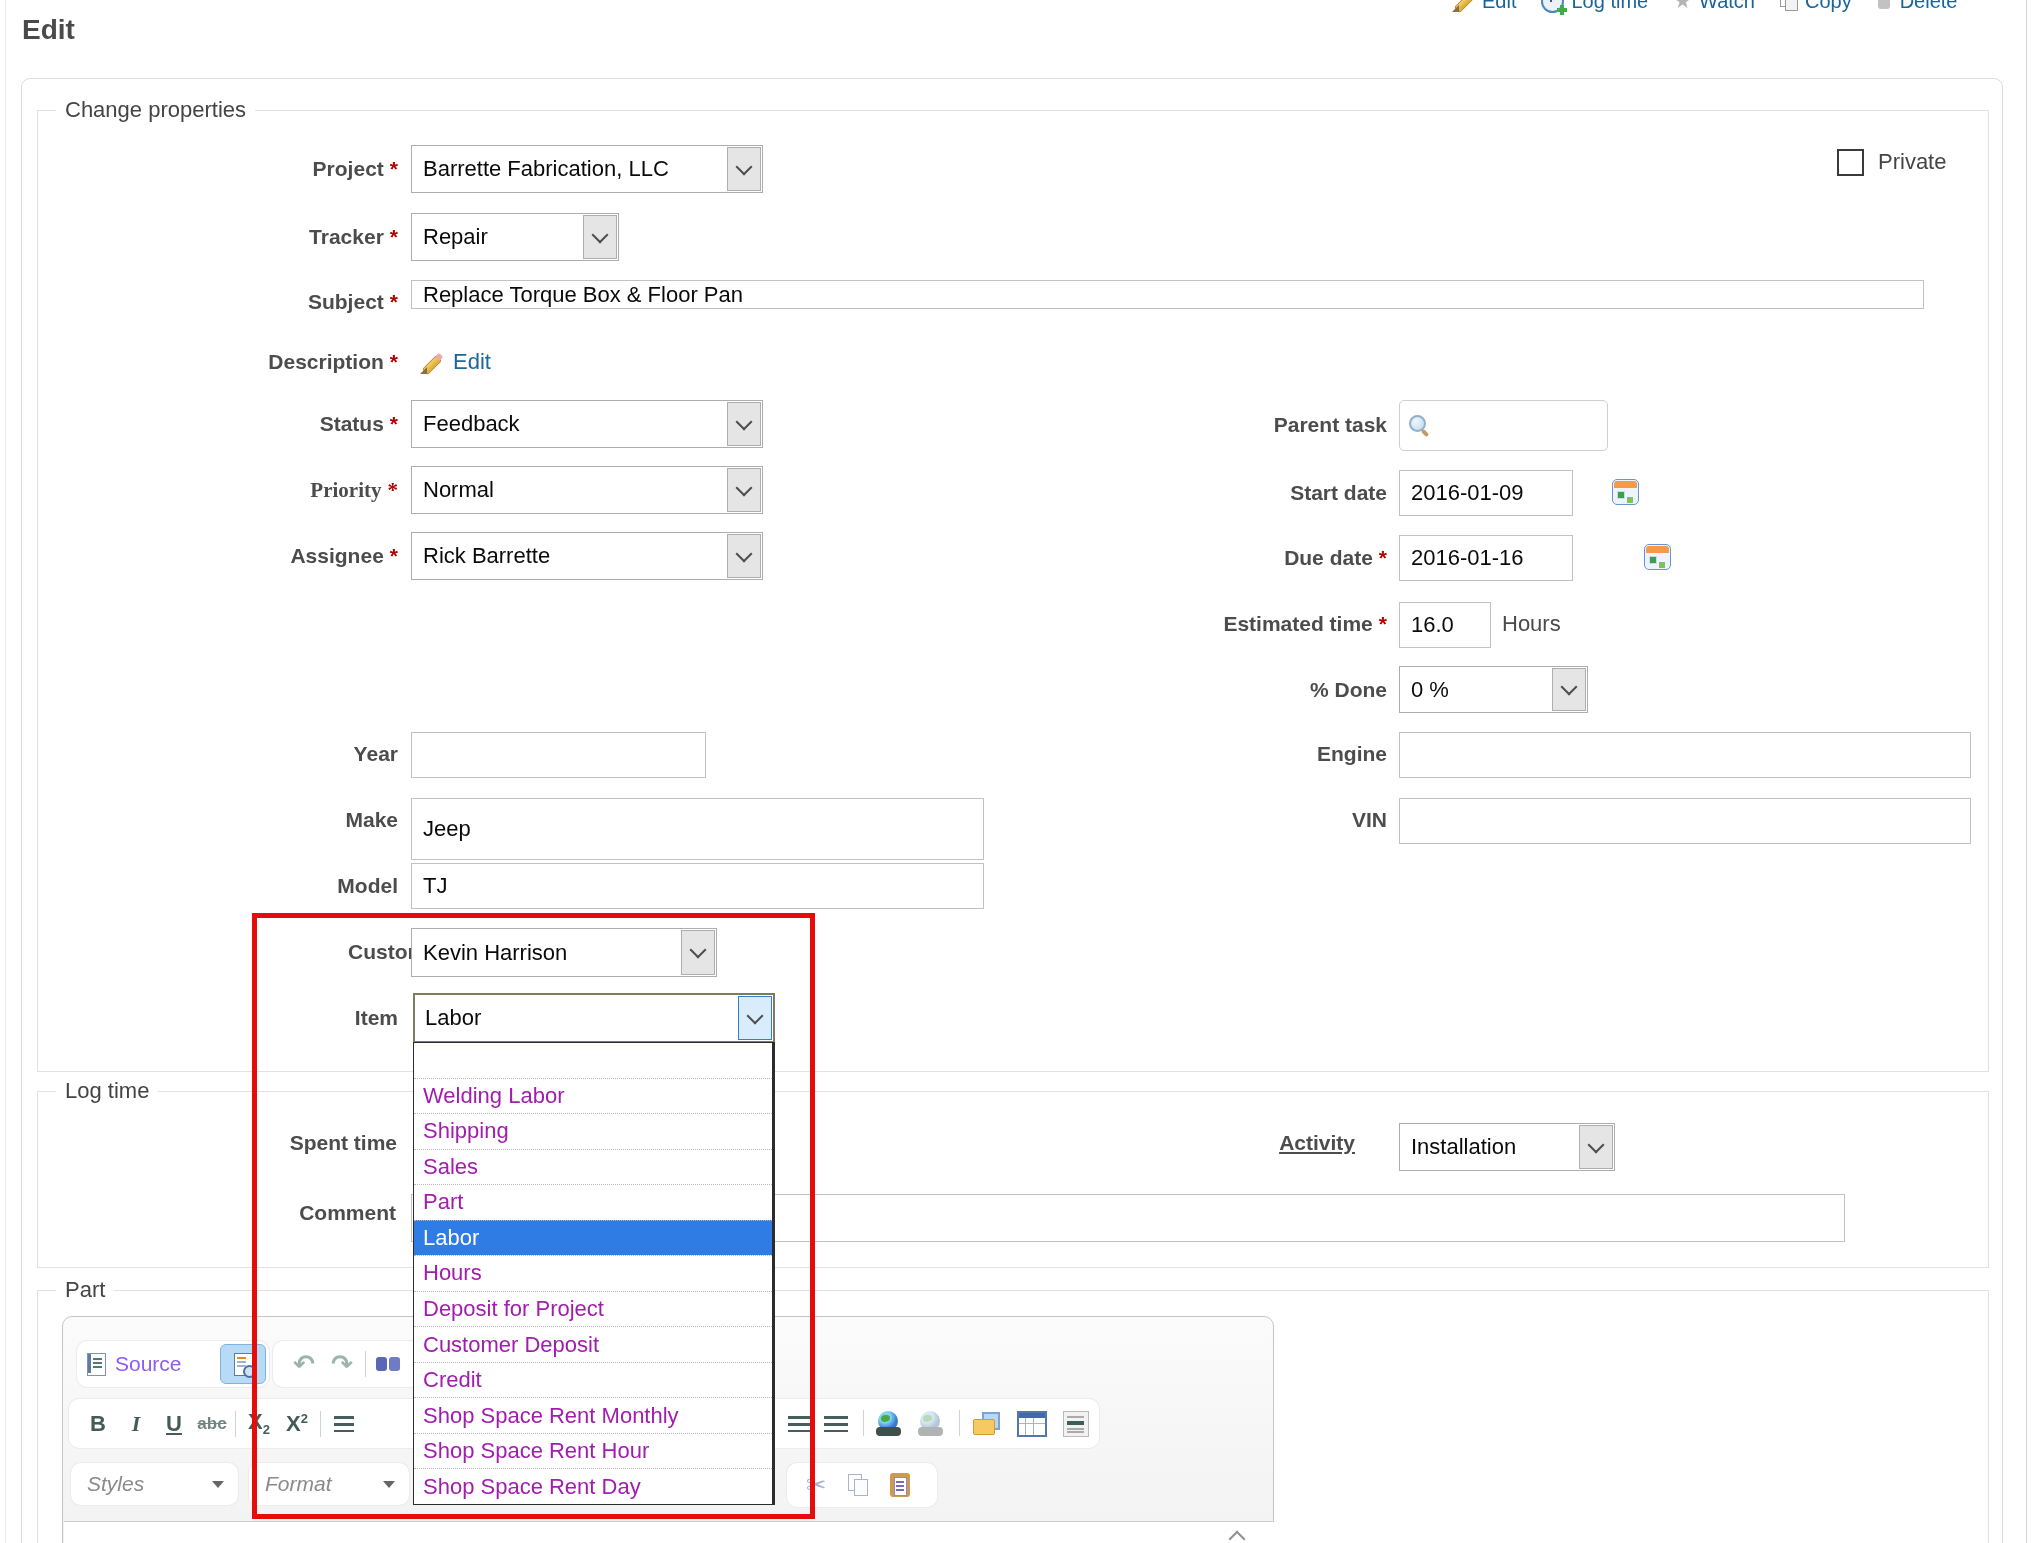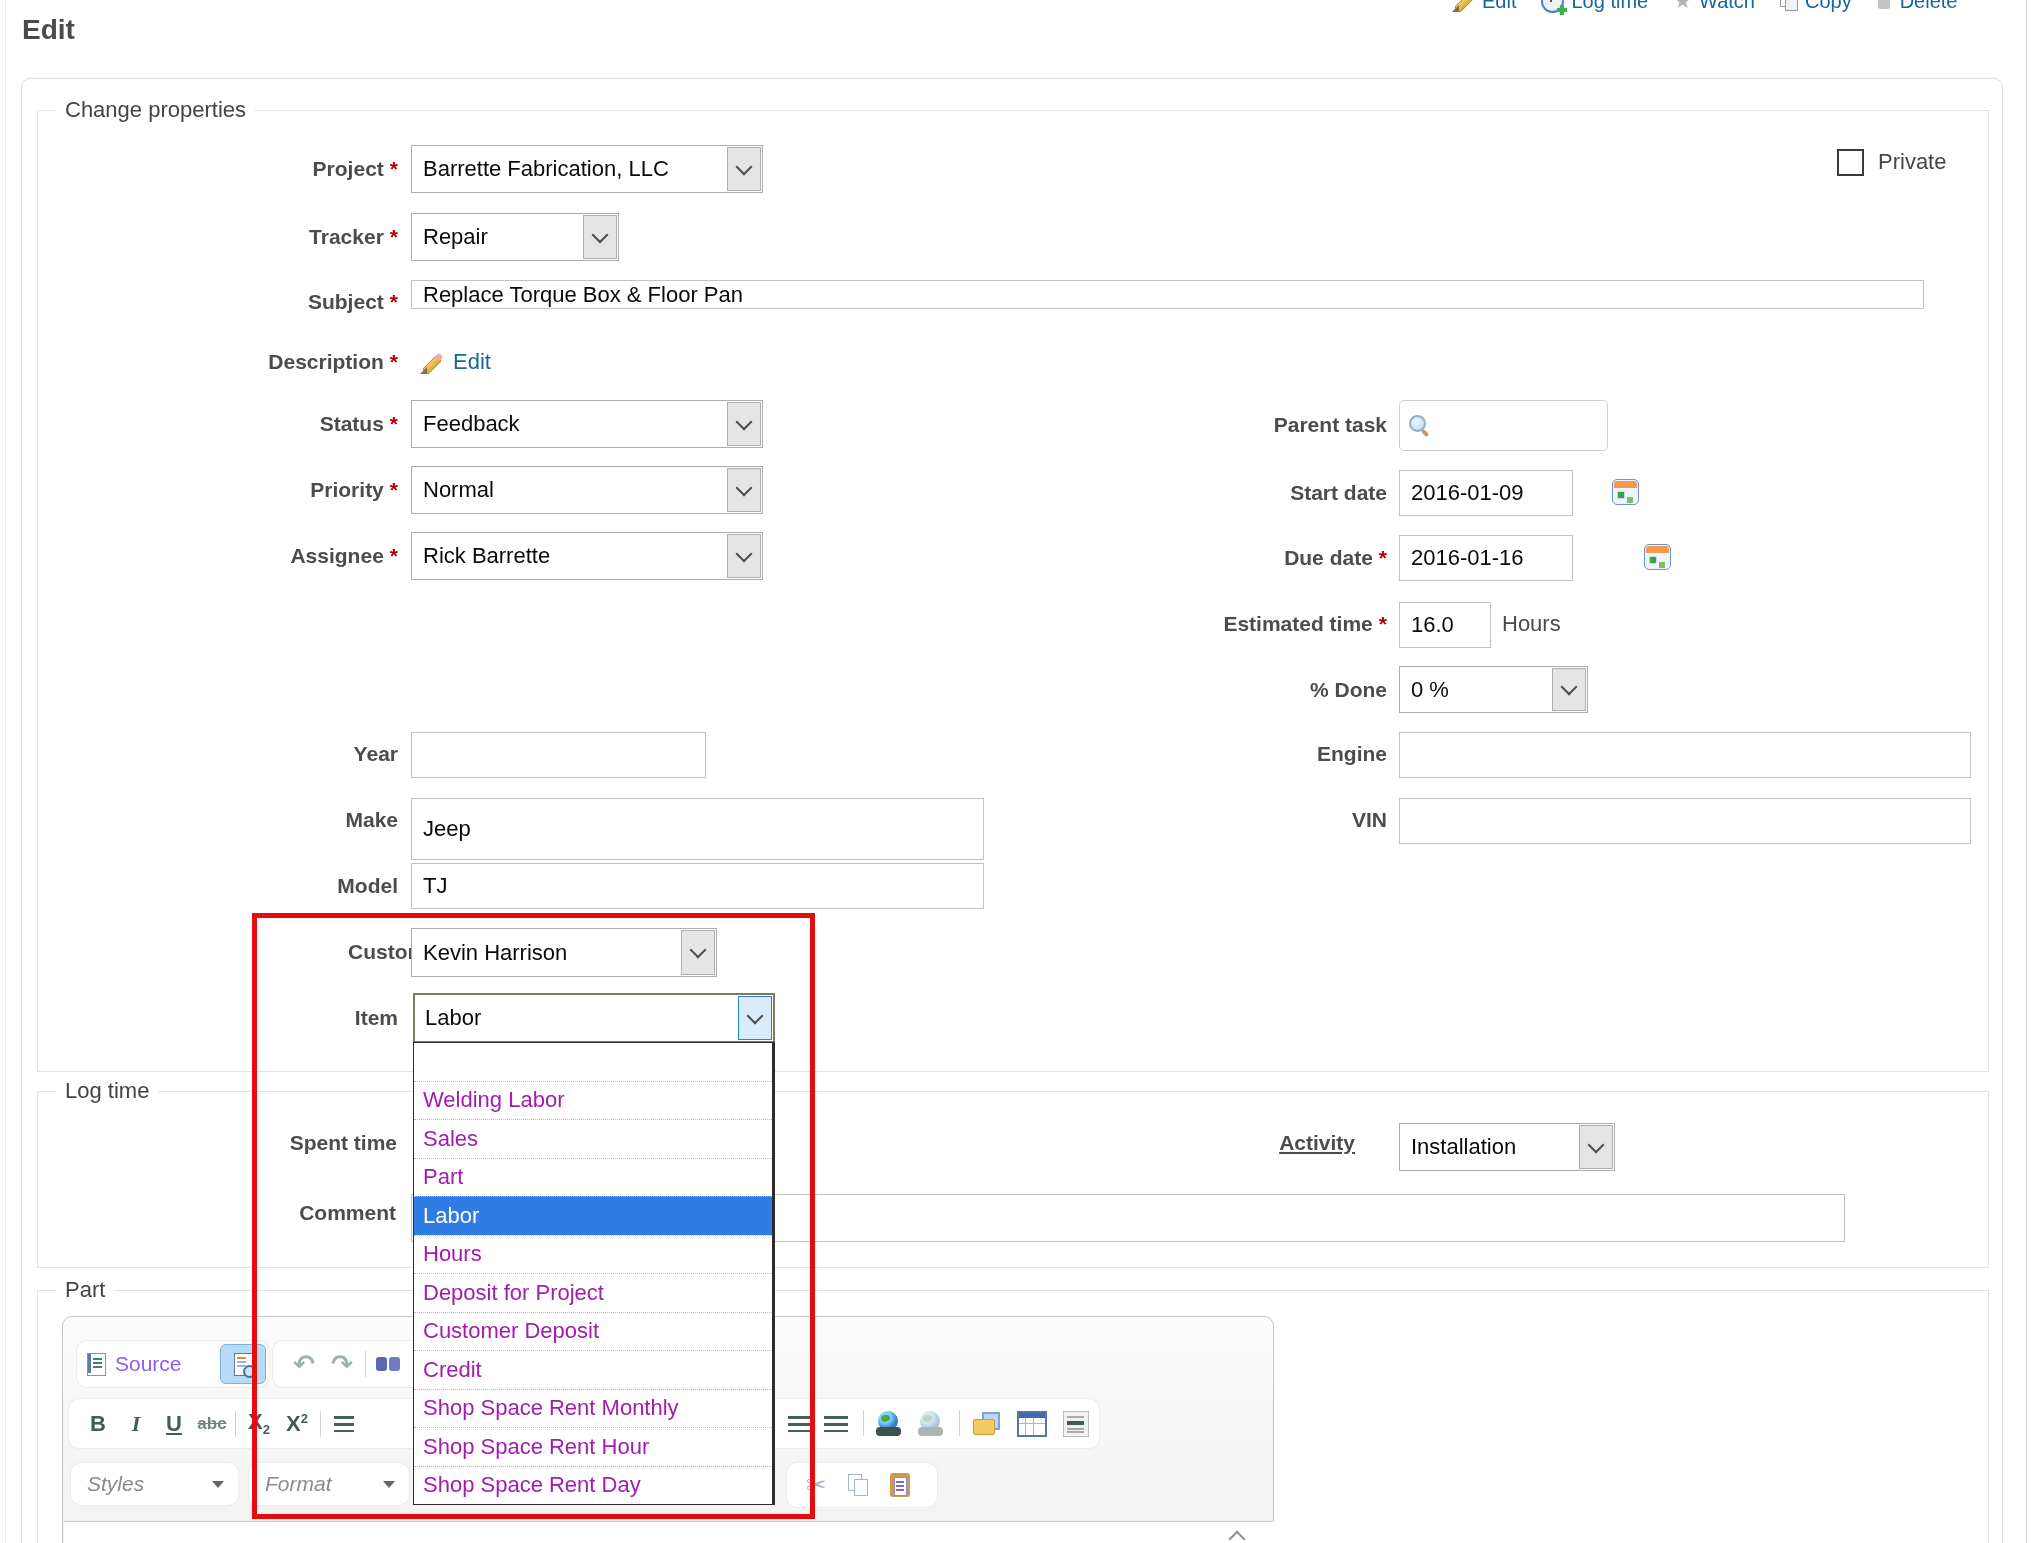--- a/index.html
+++ b/index.html
@@ -220,21 +220,21 @@
     <span>Status</span><span class="req">*</span>
   </div>
   <div class="sel" style="left:411px;top:400px;width:352px;height:48px;">
     <span>Feedback</span>
     <span class="btn">
         <span class="chev"></span>
       </span>
   </div>
 
   
-  <div class="lbl" style="left:0;width:398px;top:475px;">
+  <div class="lbl" style="left:0;width:398px;top:475px;font-family:Liberation Serif, serif;">
     <span>Priority</span><span class="req">*</span>
   </div>
   <div class="sel" style="left:411px;top:466px;width:352px;height:48px;">
     <span>Normal</span>
     <span class="btn">
         <span class="chev"></span>
       </span>
   </div>
 
   
@@ -481,20 +481,21 @@
     <div class="abs" style="left:1px;top:204px;width:1210px;height:95px;background:#fff;border-top:1px solid #ccc;"></div>
     <div class="abs" style="left:1162px;top:210px;width:24px;height:20px;display:flex;justify-content:center;">
         <span class="chev-up"></span>
       </div>
   </div>
 
   
   <div class="dd">
     <div class="opt"></div>
     <div class="opt">Welding Labor</div>
+    <div class="opt">Shipping</div>
     <div class="opt">Sales</div>
     <div class="opt">Part</div>
     <div class="opt sel-opt">Labor</div>
     <div class="opt">Hours</div>
     <div class="opt">Deposit for Project</div>
     <div class="opt">Customer Deposit</div>
     <div class="opt">Credit</div>
     <div class="opt">Shop Space Rent Monthly</div>
     <div class="opt">Shop Space Rent Hour</div>
     <div class="opt">Shop Space Rent Day</div>

